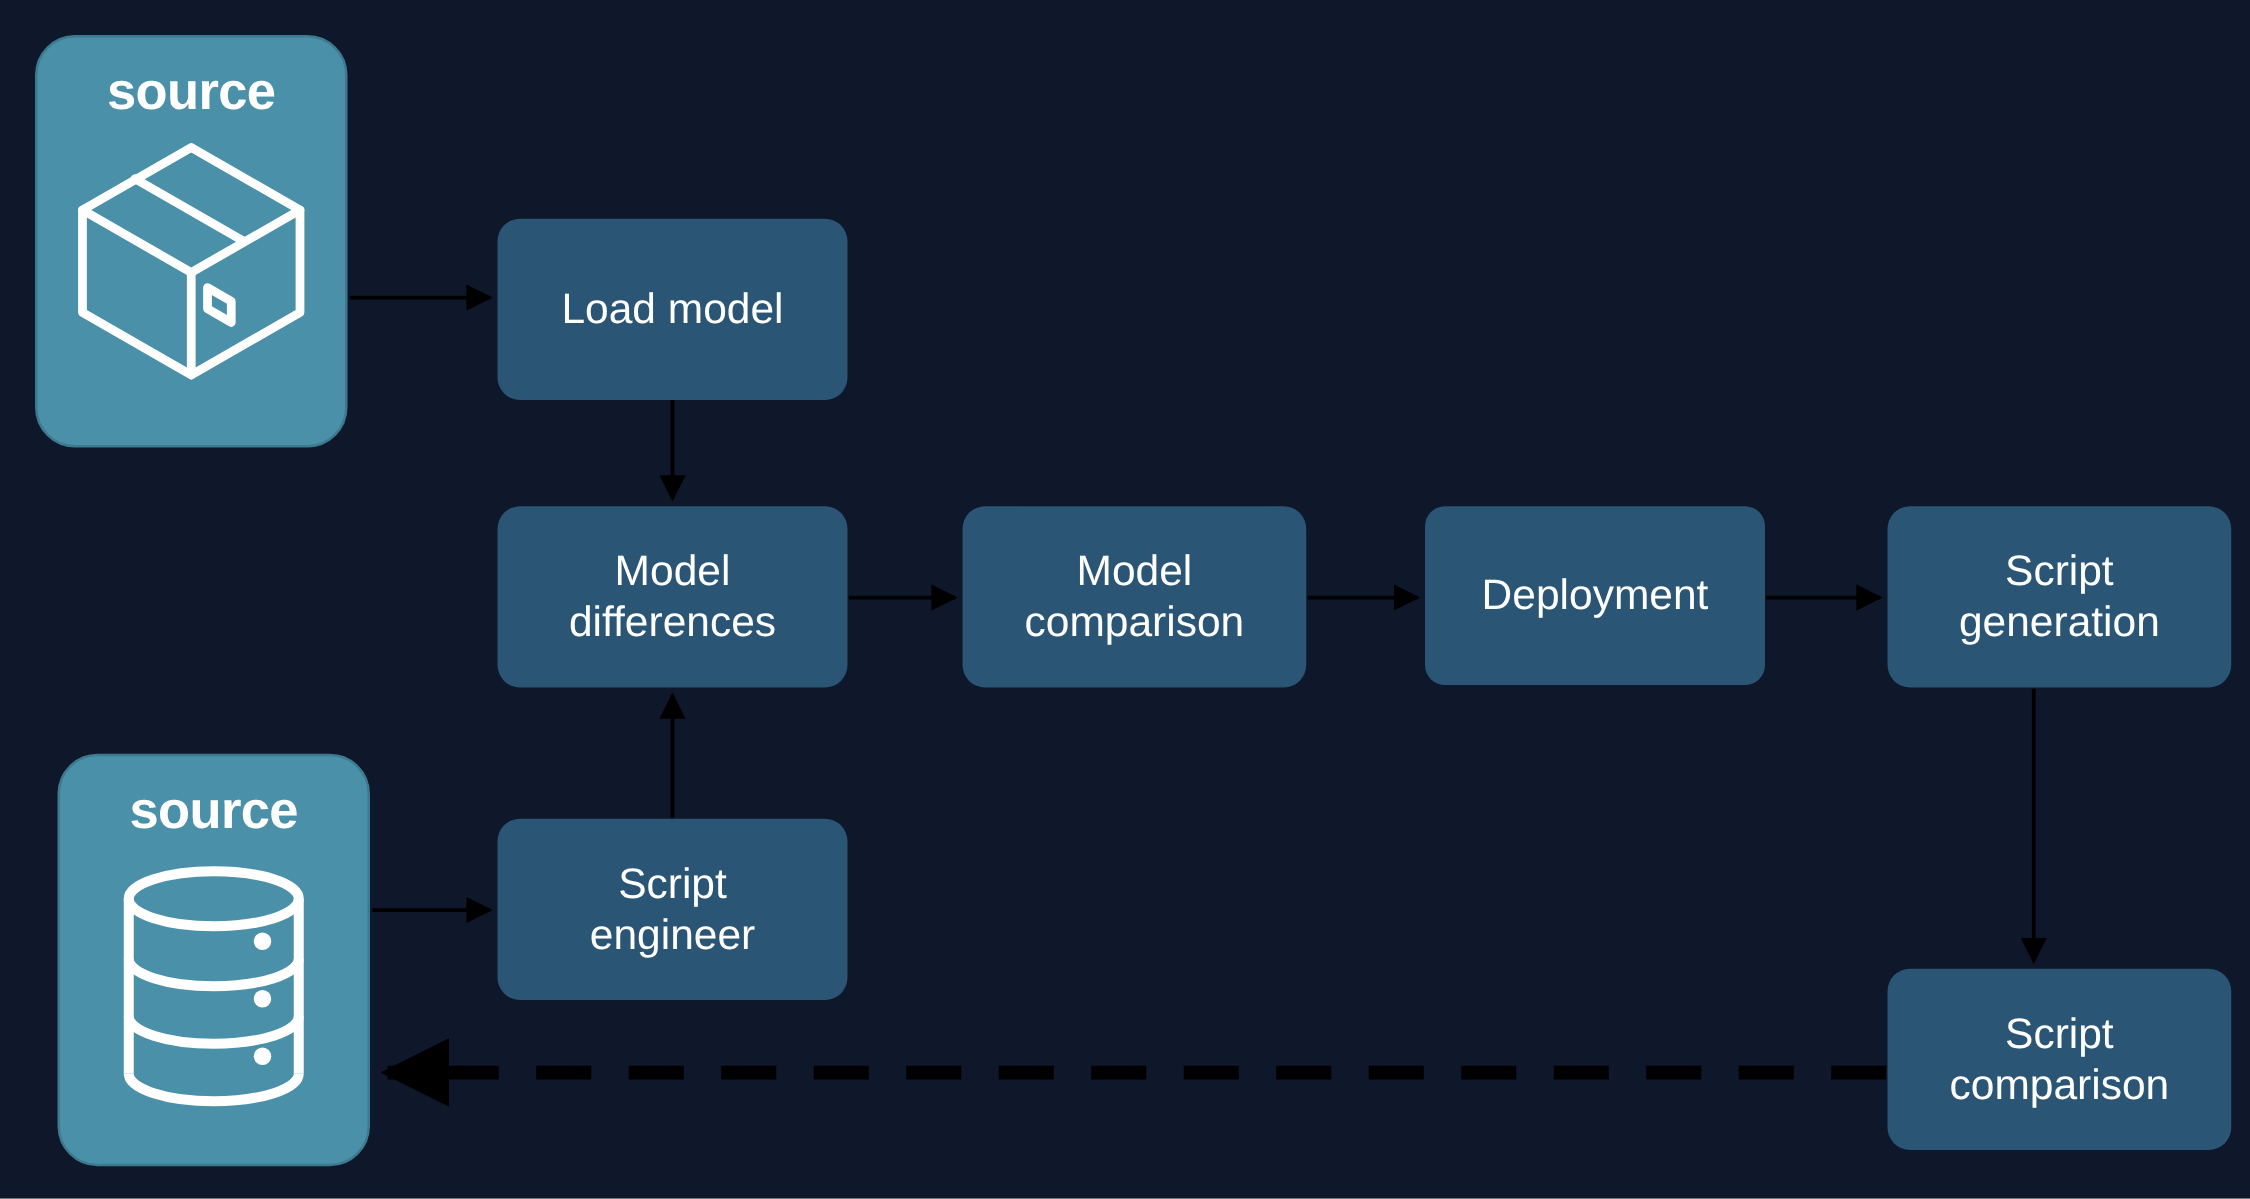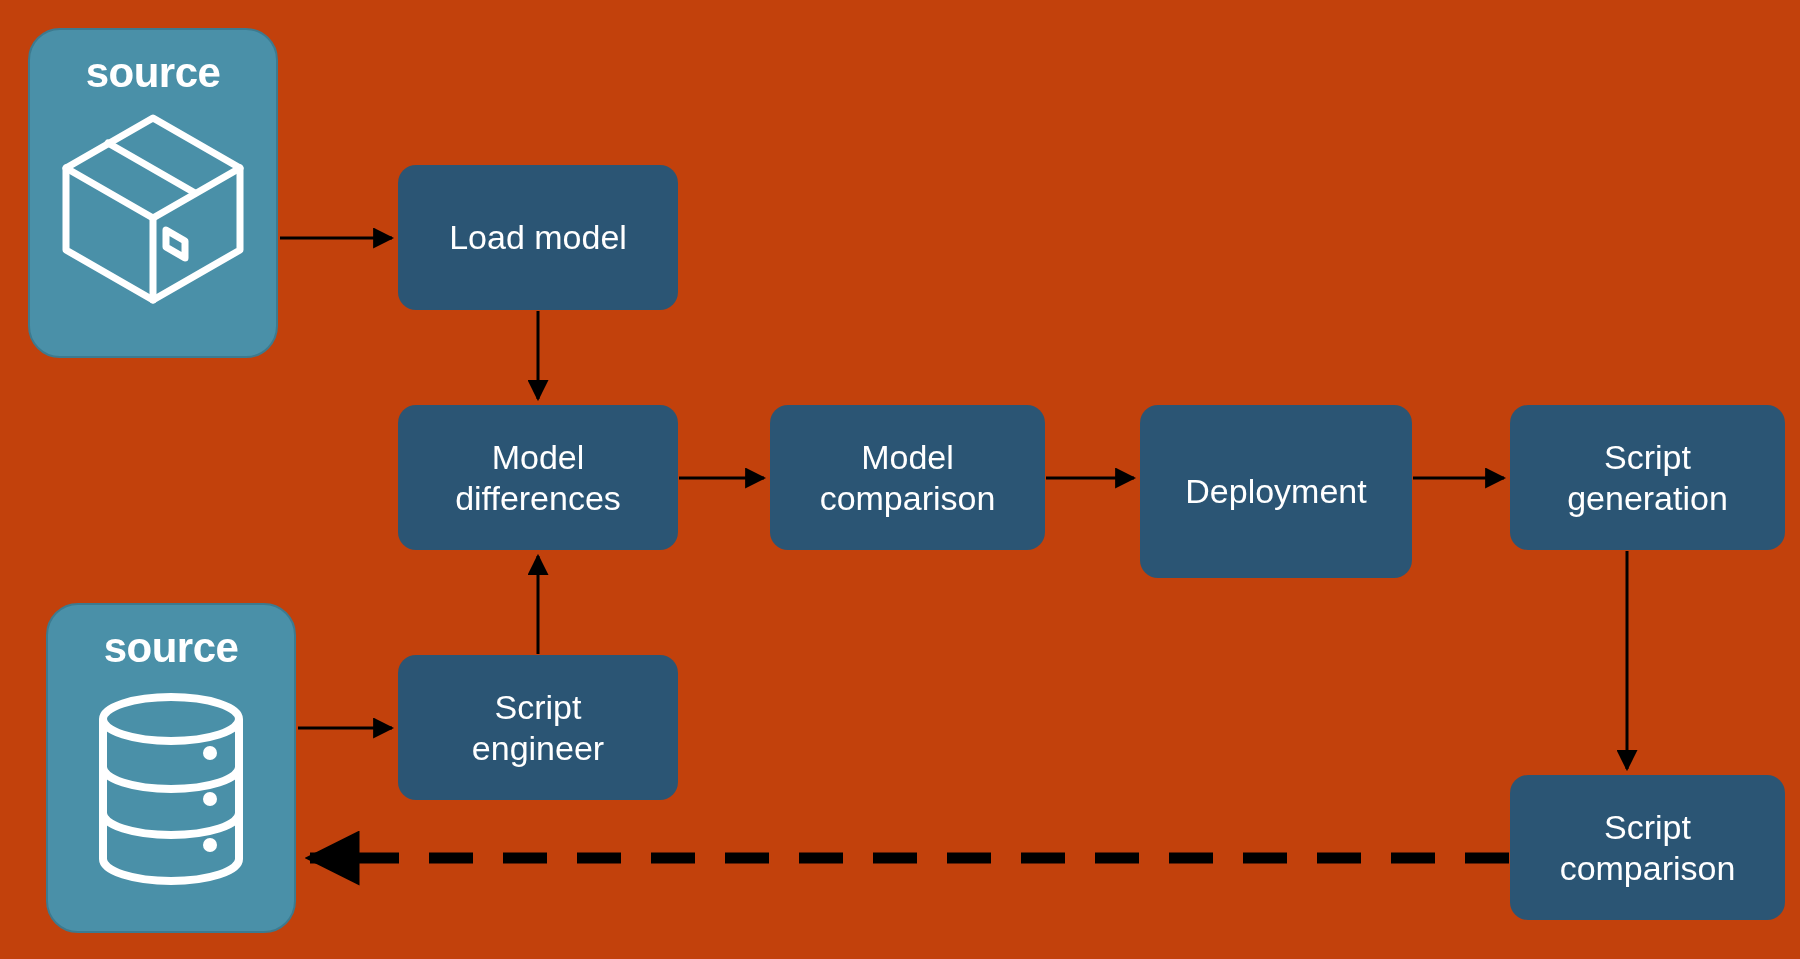--- a/index.html
+++ b/index.html
@@ -4,21 +4,21 @@
 <style>
   html, body {
     margin: 0;
     padding: 0;
     background: #ffffff;
   }
   #canvas {
     position: relative;
     width: 1800px;
     height: 959px;
-    background: #c2410c;
+    background: #0f172a;
     font-family: "Liberation Sans", sans-serif;
     overflow: hidden;
   }
   svg.edges {
     position: absolute;
     left: 0;
     top: 0;
     width: 1800px;
     height: 959px;
     pointer-events: none;
@@ -139,41 +139,41 @@
           <path d="M 12 78 A 68 22 0 0 0 148 78"></path>
           <path d="M 12 124 A 68 22 0 0 0 148 124"></path>
         </g>
         <circle cx="119" cy="64" r="7" fill="#ffffff"></circle>
         <circle cx="119" cy="110" r="7" fill="#ffffff"></circle>
         <circle cx="119" cy="156" r="7" fill="#ffffff"></circle>
       </svg>
     </div>
   </div>
 
-  <div class="pbox" style="left:398px; top:165px; width:280px; height:145px;text-align:right;">
+  <div class="pbox" style="left:398px; top:175px; width:280px; height:145px;text-align:right;">
     <div>
       <span>Load model</span>
     </div>
   </div>
 
   <div class="pbox" style="left:398px; top:405px; width:280px; height:145px;">
     <div>
       <span>Model</span>
       <span>differences</span>
     </div>
   </div>
 
   <div class="pbox" style="left:770px; top:405px; width:275px; height:145px;">
     <div>
       <span>Model</span>
       <span>comparison</span>
     </div>
   </div>
 
-  <div class="pbox" style="left:1140px; top:405px; width:272px; height:173px;">
+  <div class="pbox" style="left:1140px; top:405px; width:272px; height:143px;border-radius:16px;">
     <div>
       <span>Deployment</span>
     </div>
   </div>
 
   <div class="pbox" style="left:1510px; top:405px; width:275px; height:145px;">
     <div>
       <span>Script</span>
       <span>generation</span>
     </div>

